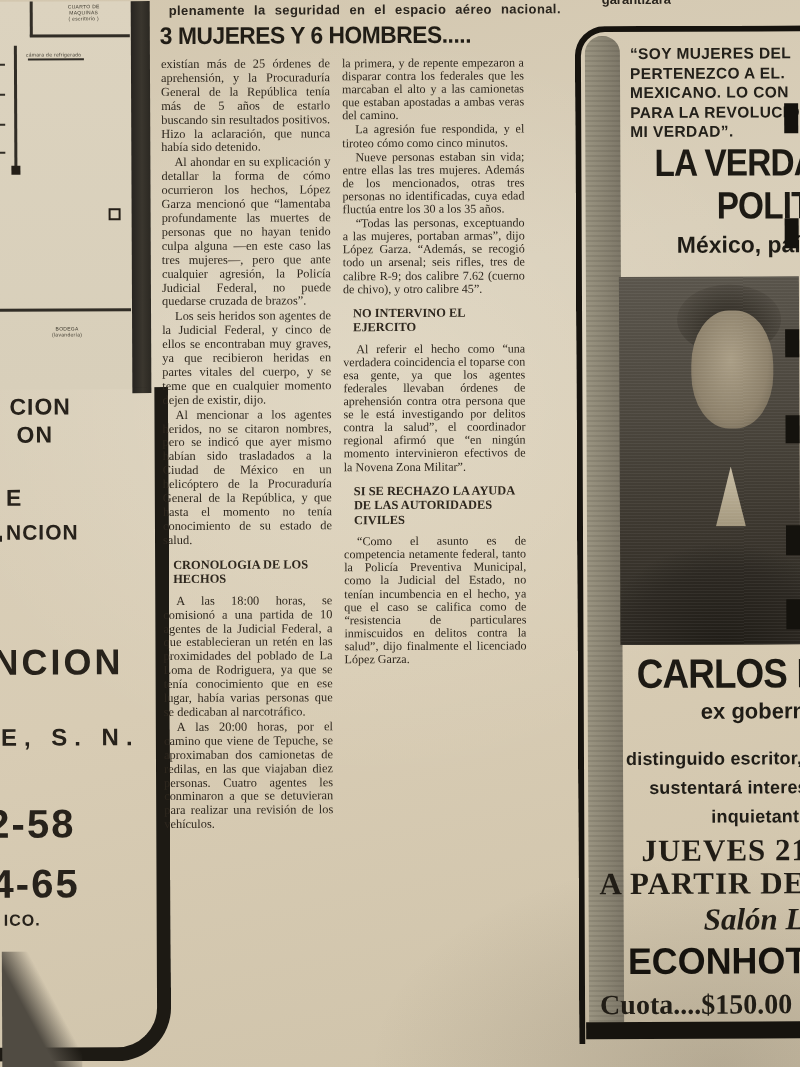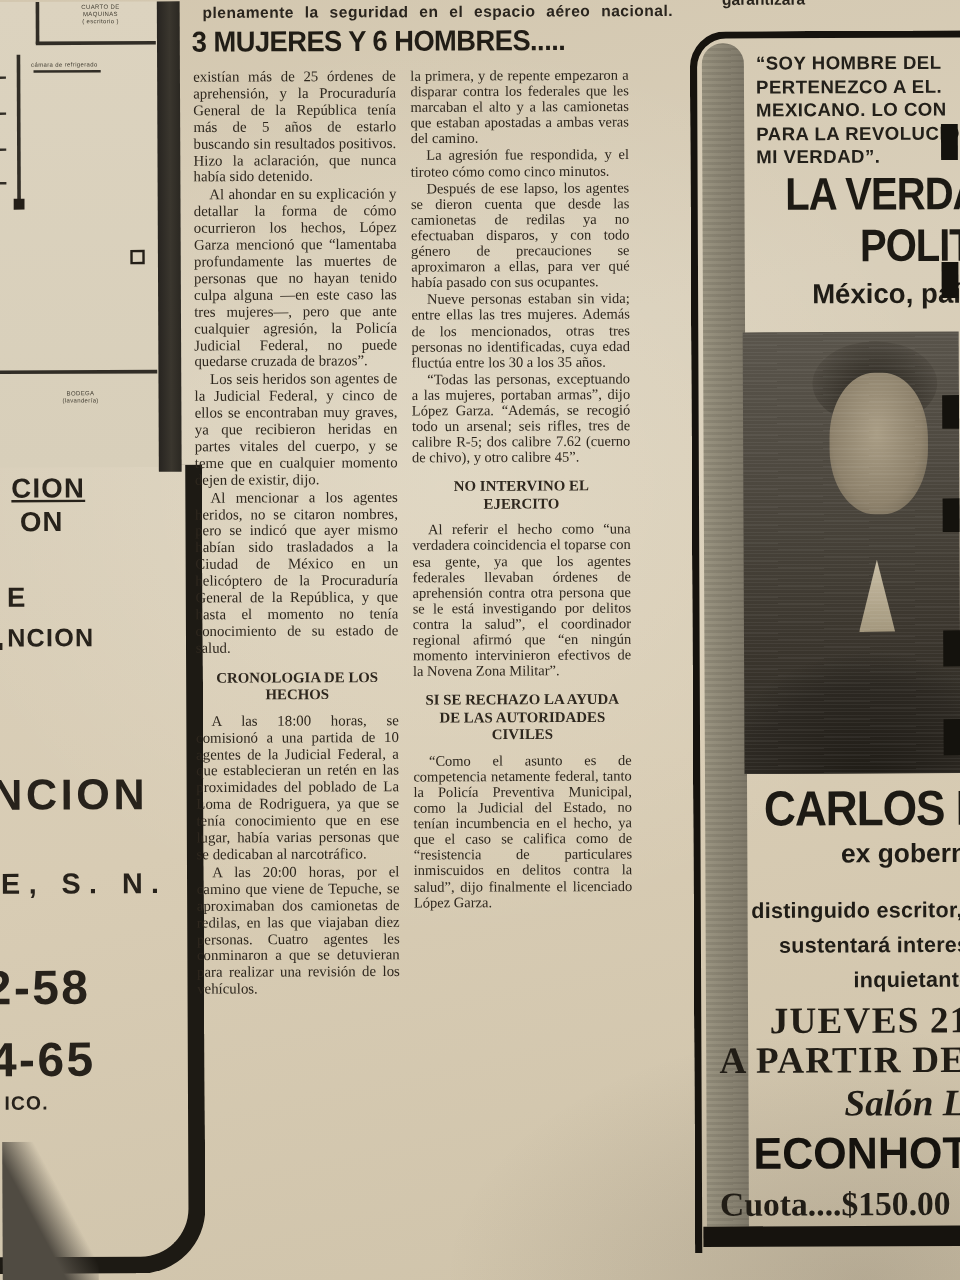--- a/index.html
+++ b/index.html
@@ -28,21 +28,21 @@
      background:linear-gradient(90deg,#272420,#3a362e 55%,#2b2822);}
   #leftframe{left:-70px;top:386px;width:225px;height:660px;
      border-right:14px solid #1d1a14;border-bottom:14px solid #1d1a14;
      border-radius:0 0 54px 0;}
   #blwedge{left:0;top:950px;width:80px;height:117px;
      background:linear-gradient(62deg,#504b42 0%,#504b42 38%,rgba(80,75,66,0) 62%);}
 
   
   .lfrag{position:absolute;font-family:"Liberation Sans",sans-serif;font-weight:700;
      color:#27221b;white-space:nowrap;letter-spacing:1px;}
-  #lf0{left:10px;top:392px;font-size:23px;text-decoration:underline;}
+  #lf0{left:10px;top:392px;font-size:23px;}
   #lf1{left:17px;top:420px;font-size:23px;}
   #lf2{left:6px;top:483px;font-size:23px;}
   #lf3{left:6px;top:519px;font-size:21px;}
   #lf4{left:-8px;top:640px;font-size:36px;letter-spacing:3px;}
   #lf5{left:0px;top:722px;font-size:24px;letter-spacing:7px;}
   #lf6{left:-14px;top:800px;font-size:40px;font-weight:800;letter-spacing:2px;}
   #lf7{left:-10px;top:860px;font-size:40px;font-weight:800;letter-spacing:2px;}
   #lf8{left:2px;top:910px;font-size:16px;}
   .partial{position:absolute;background:#27221b;}
 
@@ -53,21 +53,21 @@
      font-weight:700;font-size:13px;color:#2a251e;}
   #headline{left:162px;top:21px;margin:0;font-family:"Liberation Sans",sans-serif;
      font-weight:800;font-size:24px;color:#211d16;letter-spacing:-0.5px;
      transform:scaleX(.95);transform-origin:left top;white-space:nowrap;}
 
   .col{position:absolute;top:57px;text-align:justify;color:#2e271e;}
   #col1{left:163px;width:169px;font-size:12.4px;line-height:13.9px;}
   #col2{left:344px;width:182px;font-size:12.1px;line-height:13.1px;}
   .col p{margin:0 0 1px;text-indent:13px;}
   .col p.noind{text-indent:0;}
-  .col .subhead{font-weight:700;text-align:center;text-indent:0;
+  .col .subhead{font-weight:700;text-align:left;text-indent:0;
      font-size:12.4px;line-height:14.5px;margin:10px 10px 8px;}
 
   
   #adframe{left:577px;top:27px;width:245px;height:1012px;
      border-left:6px solid #16130e;border-top:6px solid #16130e;
      border-radius:30px 0 0 0;}
   #adbottom{left:584px;top:1023px;width:216px;height:17px;background:#16130e;}
   #grayband{left:587px;top:37px;width:35px;height:986px;border-radius:17px 17px 0 0;
      background:linear-gradient(90deg,#9a9481 0%,#8a8473 55%,#7d7768 100%);}
   #grayband:after{content:"";position:absolute;inset:0;border-radius:inherit;
@@ -169,35 +169,34 @@
       <p>Los seis heridos son agentes de la Judicial Federal, y cinco de ellos se encontraban muy graves, ya que recibieron heridas en partes vitales del cuerpo, y se teme que en cualquier momento dejen de existir, dijo.</p>
       <p>Al mencionar a los agentes heridos, no se citaron nombres, pero se indicó que ayer mismo habían sido trasladados a la Ciudad de México en un helicóptero de la Procuraduría General de la República, y que hasta el momento no tenía conocimiento de su estado de salud.</p>
       <div class="subhead">CRONOLOGIA DE LOS HECHOS</div>
       <p>A las 18:00 horas, se comisionó a una partida de 10 agentes de la Judicial Federal, a que establecieran un retén en las proximidades del poblado de La Loma de Rodriguera, ya que se tenía conocimiento que en ese lugar, había varias personas que se dedicaban al narcotráfico.</p>
       <p>A las 20:00 horas, por el camino que viene de Tepuche, se aproximaban dos camionetas de redilas, en las que viajaban diez personas. Cuatro agentes les conminaron a que se detuvieran para realizar una revisión de los vehículos.</p>
     </div>
 
     <div id="col2" class="col">
       <p class="noind">la primera, y de repente empezaron a disparar contra los federales que les marcaban el alto y a las camionetas que estaban apostadas a ambas veras del camino.</p>
       <p>La agresión fue respondida, y el tiroteo cómo como cinco minutos.</p>
-      <p>Después de ese lapso, los agentes se dieron cuenta que desde las camionetas de redilas ya no efectuaban disparos, y con todo género de precauciones se aproximaron a ellas, para ver qué había pasado con sus ocupantes.</p>
       <p>Nueve personas estaban sin vida; entre ellas las tres mujeres. Además de los mencionados, otras tres personas no identificadas, cuya edad fluctúa entre los 30 a los 35 años.</p>
-      <p>“Todas las personas, exceptuando a las mujeres, portaban armas”, dijo López Garza. “Además, se recogió todo un arsenal; seis rifles, tres de calibre R-5; dos calibre 7.62 (cuerno de chivo), y otro calibre 45”.</p>
+      <p>“Todas las personas, exceptuando a las mujeres, portaban armas”, dijo López Garza. “Además, se recogió todo un arsenal; seis rifles, tres de calibre R-9; dos calibre 7.62 (cuerno de chivo), y otro calibre 45”.</p>
       <div class="subhead">NO INTERVINO EL EJERCITO</div>
       <p>Al referir el hecho como “una verdadera coincidencia el toparse con esa gente, ya que los agentes federales llevaban órdenes de aprehensión contra otra persona que se le está investigando por delitos contra la salud”, el coordinador regional afirmó que “en ningún momento intervinieron efectivos de la Novena Zona Militar”.</p>
       <div class="subhead">SI SE RECHAZO LA AYUDA DE LAS AUTORIDADES CIVILES</div>
       <p>“Como el asunto es de competencia netamente federal, tanto la Policía Preventiva Municipal, como la Judicial del Estado, no tenían incumbencia en el hecho, ya que el caso se califica como de “resistencia de particulares inmiscuidos en delitos contra la salud”, dijo finalmente el licenciado López Garza.</p>
     </div>
 
     <div id="adframe" class="abs"></div>
     <div id="grayband" class="abs"></div>
     <div id="adbottom" class="abs"></div>
 
     <div id="adquote" class="abs sans">
-      <div class="nowrap">“SOY HOMBRE DEL</div>
+      <div class="nowrap">“SOY MUJERES DEL</div>
       <div class="nowrap">PERTENEZCO A EL.</div>
       <div class="nowrap">MEXICANO. LO CON</div>
       <div class="nowrap">PARA LA REVOLUCIO</div>
       <div class="nowrap">MI VERDAD”.</div>
     </div>
 
     <div id="ad-title1" class="abs sans nowrap">LA VERDAD</div>
     <div id="ad-title2" class="abs sans nowrap">POLITI</div>
     <div id="ad-subtitle" class="abs sans nowrap">México, paí</div>
 

